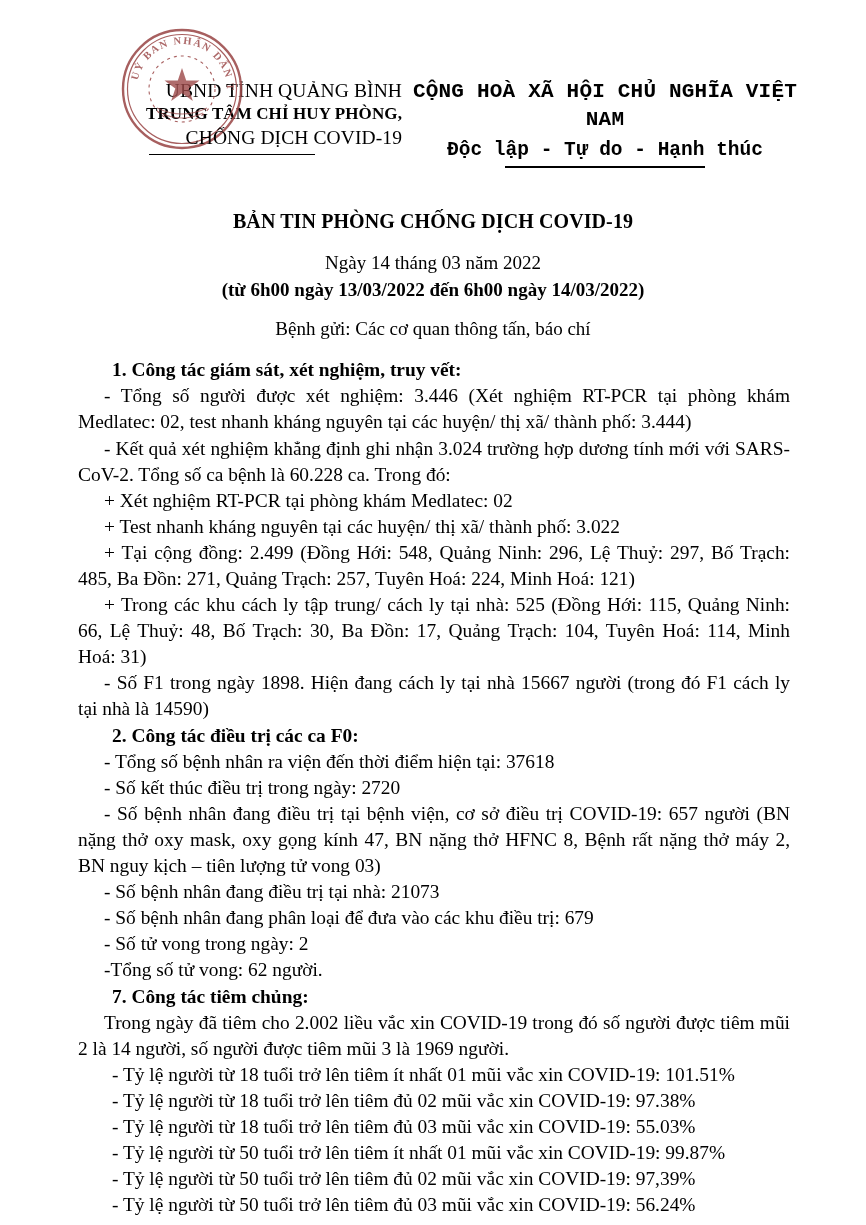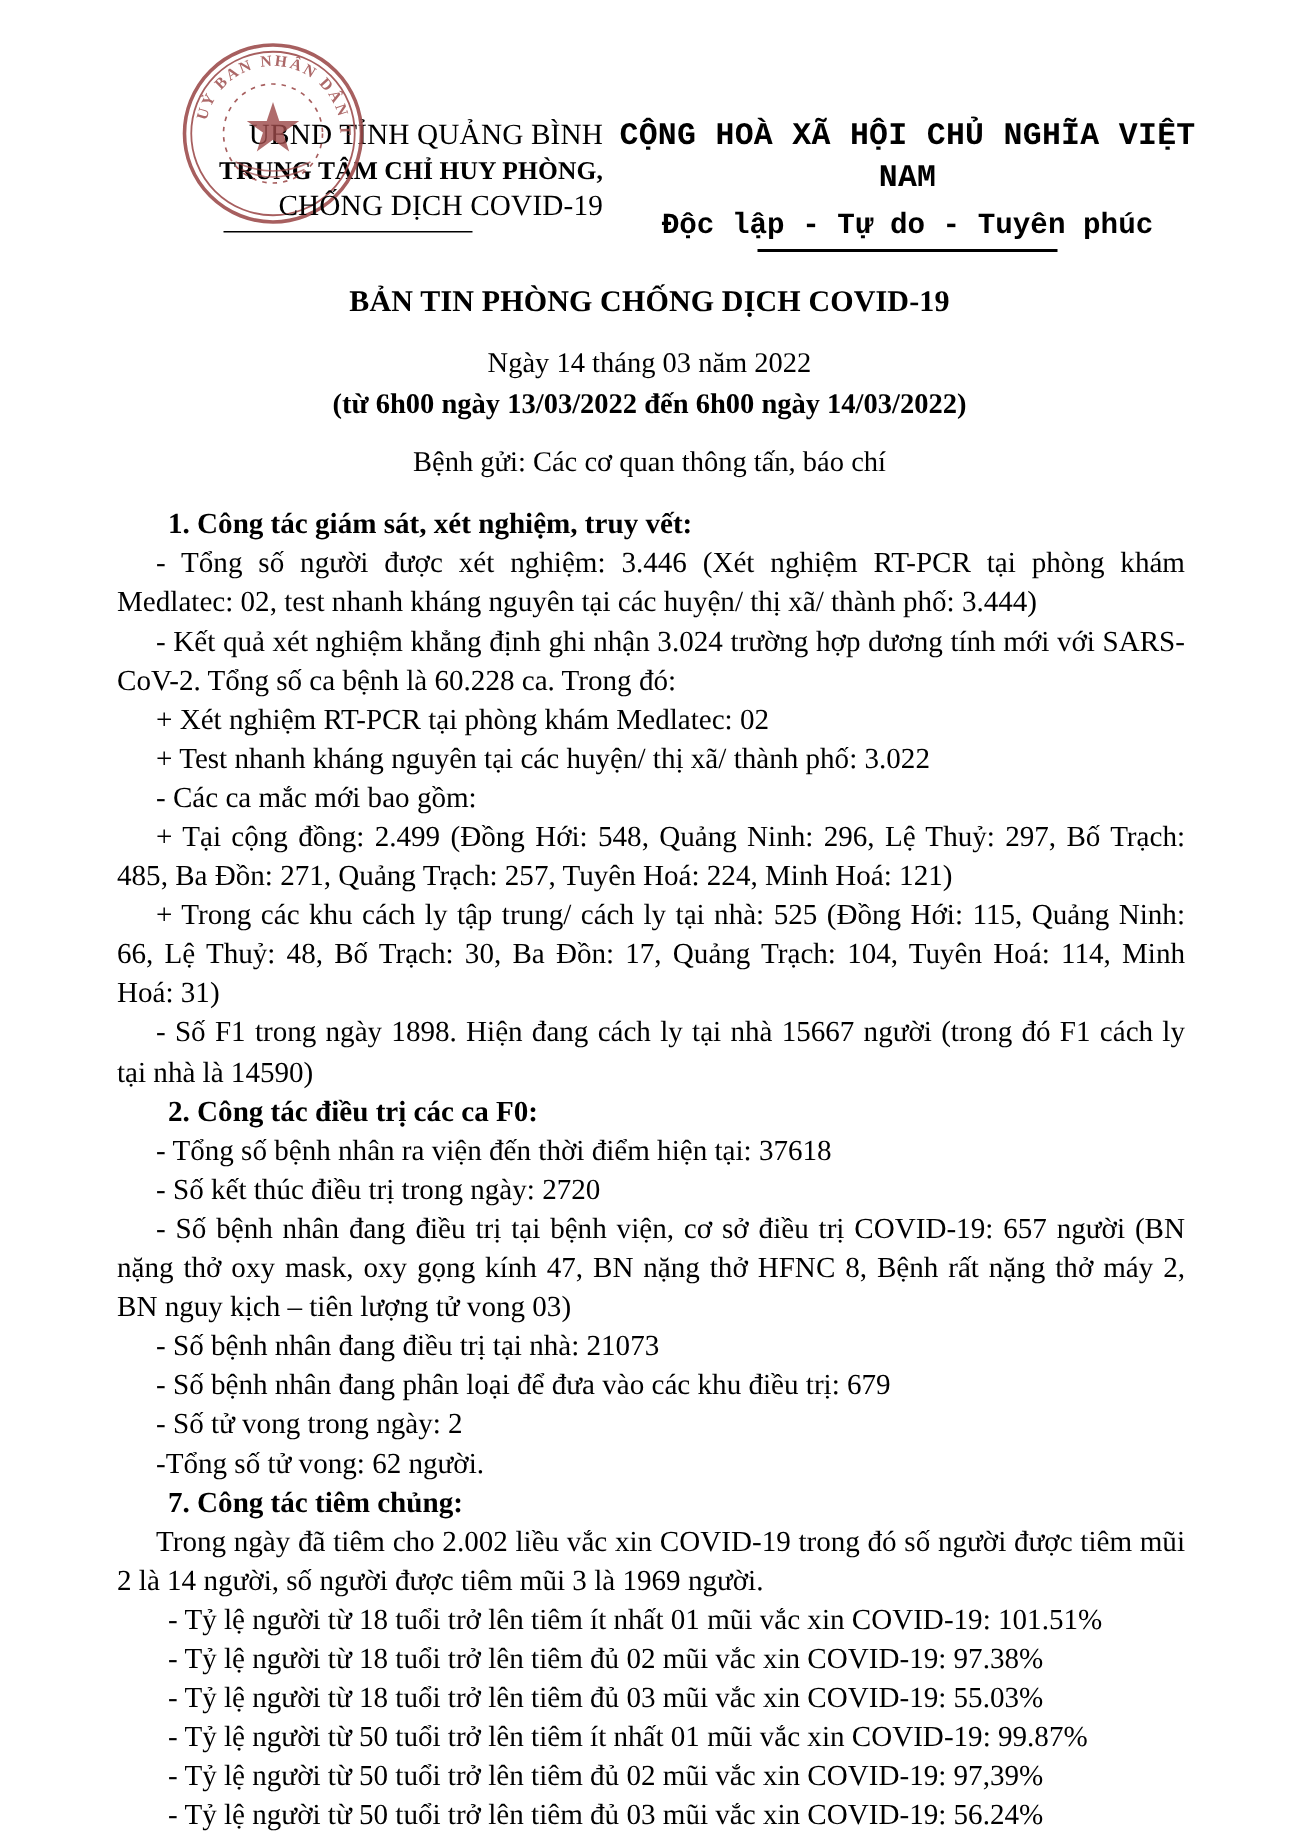--- a/index.html
+++ b/index.html
@@ -88,21 +88,21 @@
     top: 24px;
     width: 130px;
     height: 130px;
     pointer-events: none;
     opacity: .88;
   }
 
   
   .title-block {
     text-align: center;
-    margin-top: 19px;
+    margin-top: 39px;
     line-height: 1.42;
   }
   .doc-title {
     font-weight: bold;
     font-size: 20px;
     letter-spacing: .1px;
   }
   .doc-date {
     font-weight: normal;
     font-size: 19px;
@@ -169,41 +169,40 @@
       <div class="org-line2">TRUNG TÂM CHỈ HUY PHÒNG,</div>
       <div>
         <span class="org-line3">CHỐNG DỊCH COVID-19</span>
       </div>
       <span class="org-underline"></span>
     </div>
 
     <div class="header-right">
       <div class="nation-line1">CỘNG HOÀ XÃ HỘI CHỦ NGHĨA VIỆT NAM</div>
       <div>
-        <span class="nation-line2">Độc lập - Tự do - Tuyên phúc</span>
+        <span class="nation-line2">Độc lập - Tự do - Hạnh thúc</span>
       </div>
       <span class="nation-underline"></span>
     </div>
   </div>
 
   <div class="title-block">
     <div class="doc-title">BẢN TIN PHÒNG CHỐNG DỊCH COVID-19</div>
     <div class="doc-date">Ngày 14 tháng 03 năm 2022</div>
     <div class="doc-range">(từ 6h00 ngày 13/03/2022 đến 6h00 ngày 14/03/2022)</div>
     <div class="doc-to">Bệnh gửi: Các cơ quan thông tấn, báo chí</div>
   </div>
 
   <div class="body-block">
 
     <p class="sec-head">1. Công tác giám sát, xét nghiệm, truy vết:</p>
     <p class="para">- Tổng số người được xét nghiệm: 3.446 (Xét nghiệm RT-PCR tại phòng khám Medlatec: 02, test nhanh kháng nguyên tại các huyện/ thị xã/ thành phố: 3.444)</p>
     <p class="para">- Kết quả xét nghiệm khẳng định ghi nhận 3.024 trường hợp dương tính mới với SARS-CoV-2. Tổng số ca bệnh là 60.228 ca. Trong đó:</p>
     <p class="para">+ Xét nghiệm RT-PCR tại phòng khám Medlatec: 02</p>
     <p class="para">+ Test nhanh kháng nguyên tại các huyện/ thị xã/ thành phố: 3.022</p>
-    <p class="para">- Các ca mắc mới bao gồm:</p>
     <p class="para">+ Tại cộng đồng: 2.499 (Đồng Hới: 548, Quảng Ninh: 296, Lệ Thuỷ: 297, Bố Trạch: 485, Ba Đồn: 271, Quảng Trạch: 257, Tuyên Hoá: 224, Minh Hoá: 121)</p>
     <p class="para">+ Trong các khu cách ly tập trung/ cách ly tại nhà: 525 (Đồng Hới: 115, Quảng Ninh: 66, Lệ Thuỷ: 48, Bố Trạch: 30, Ba Đồn: 17, Quảng Trạch: 104, Tuyên Hoá: 114, Minh Hoá: 31)</p>
     <p class="para">- Số F1 trong ngày 1898. Hiện đang cách ly tại nhà 15667 người (trong đó F1 cách ly tại nhà là 14590)</p>
 
     <p class="sec-head">2. Công tác điều trị các ca F0:</p>
     <p class="para">- Tổng số bệnh nhân ra viện đến thời điểm hiện tại: 37618</p>
     <p class="para">- Số kết thúc điều trị trong ngày: 2720</p>
     <p class="para">- Số bệnh nhân đang điều trị tại bệnh viện, cơ sở điều trị COVID-19: 657 người (BN nặng thở oxy mask, oxy gọng kính 47, BN nặng thở HFNC 8, Bệnh rất nặng thở máy 2, BN nguy kịch – tiên lượng tử vong 03)</p>
     <p class="para">- Số bệnh nhân đang điều trị tại nhà: 21073</p>
     <p class="para">- Số bệnh nhân đang phân loại để đưa vào các khu điều trị: 679</p>

